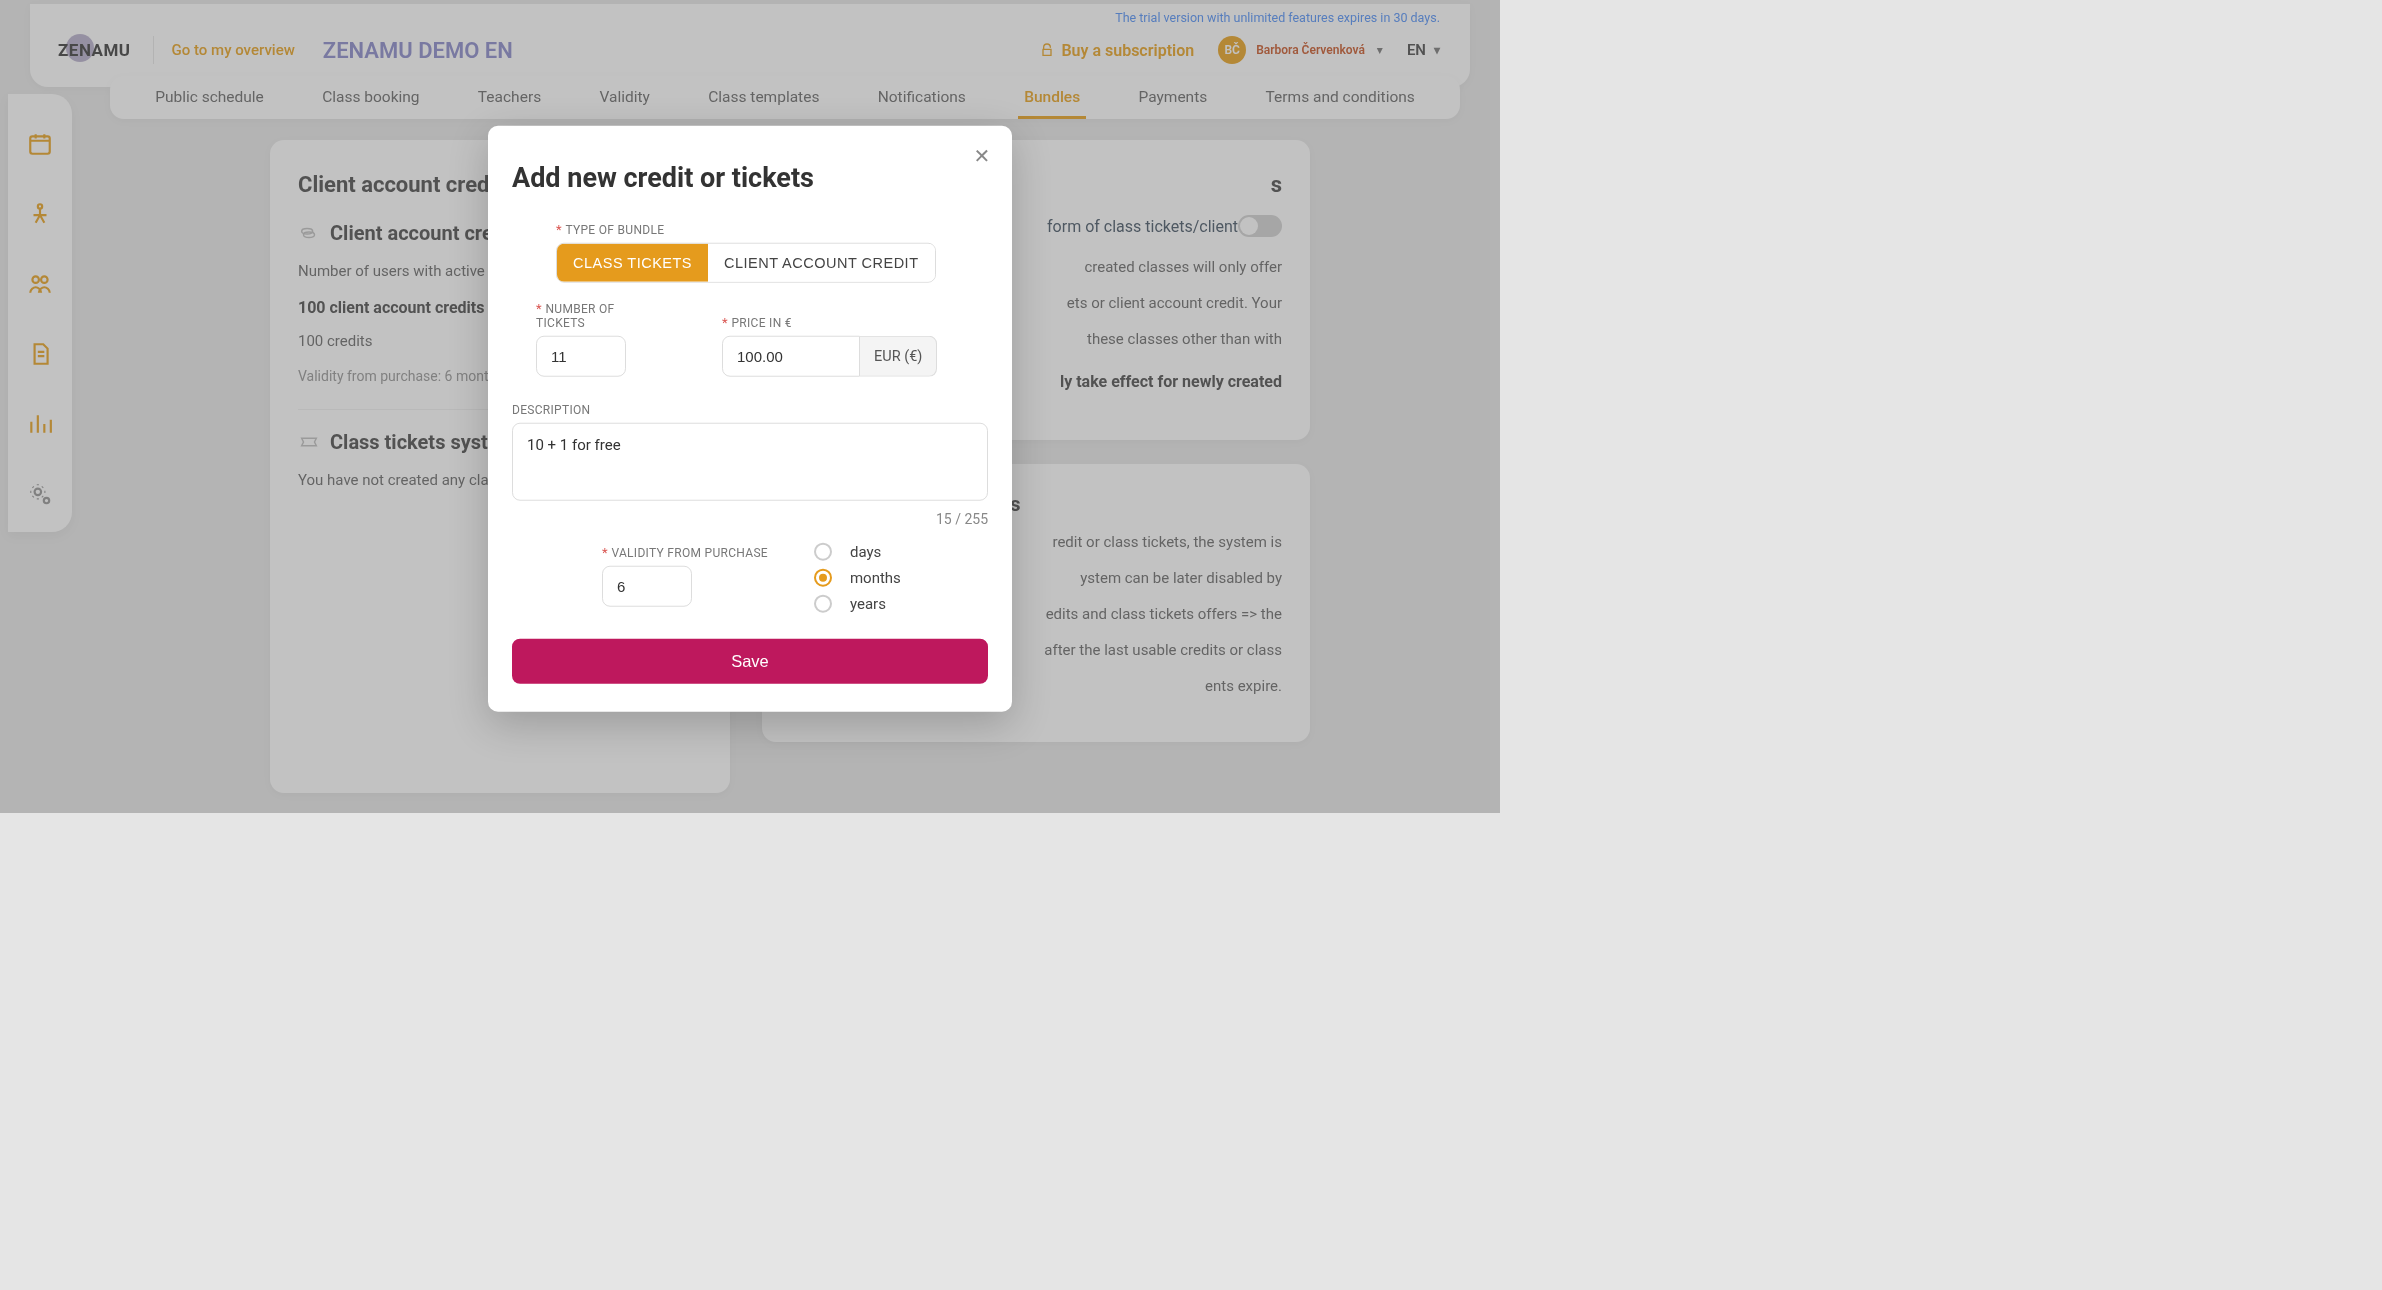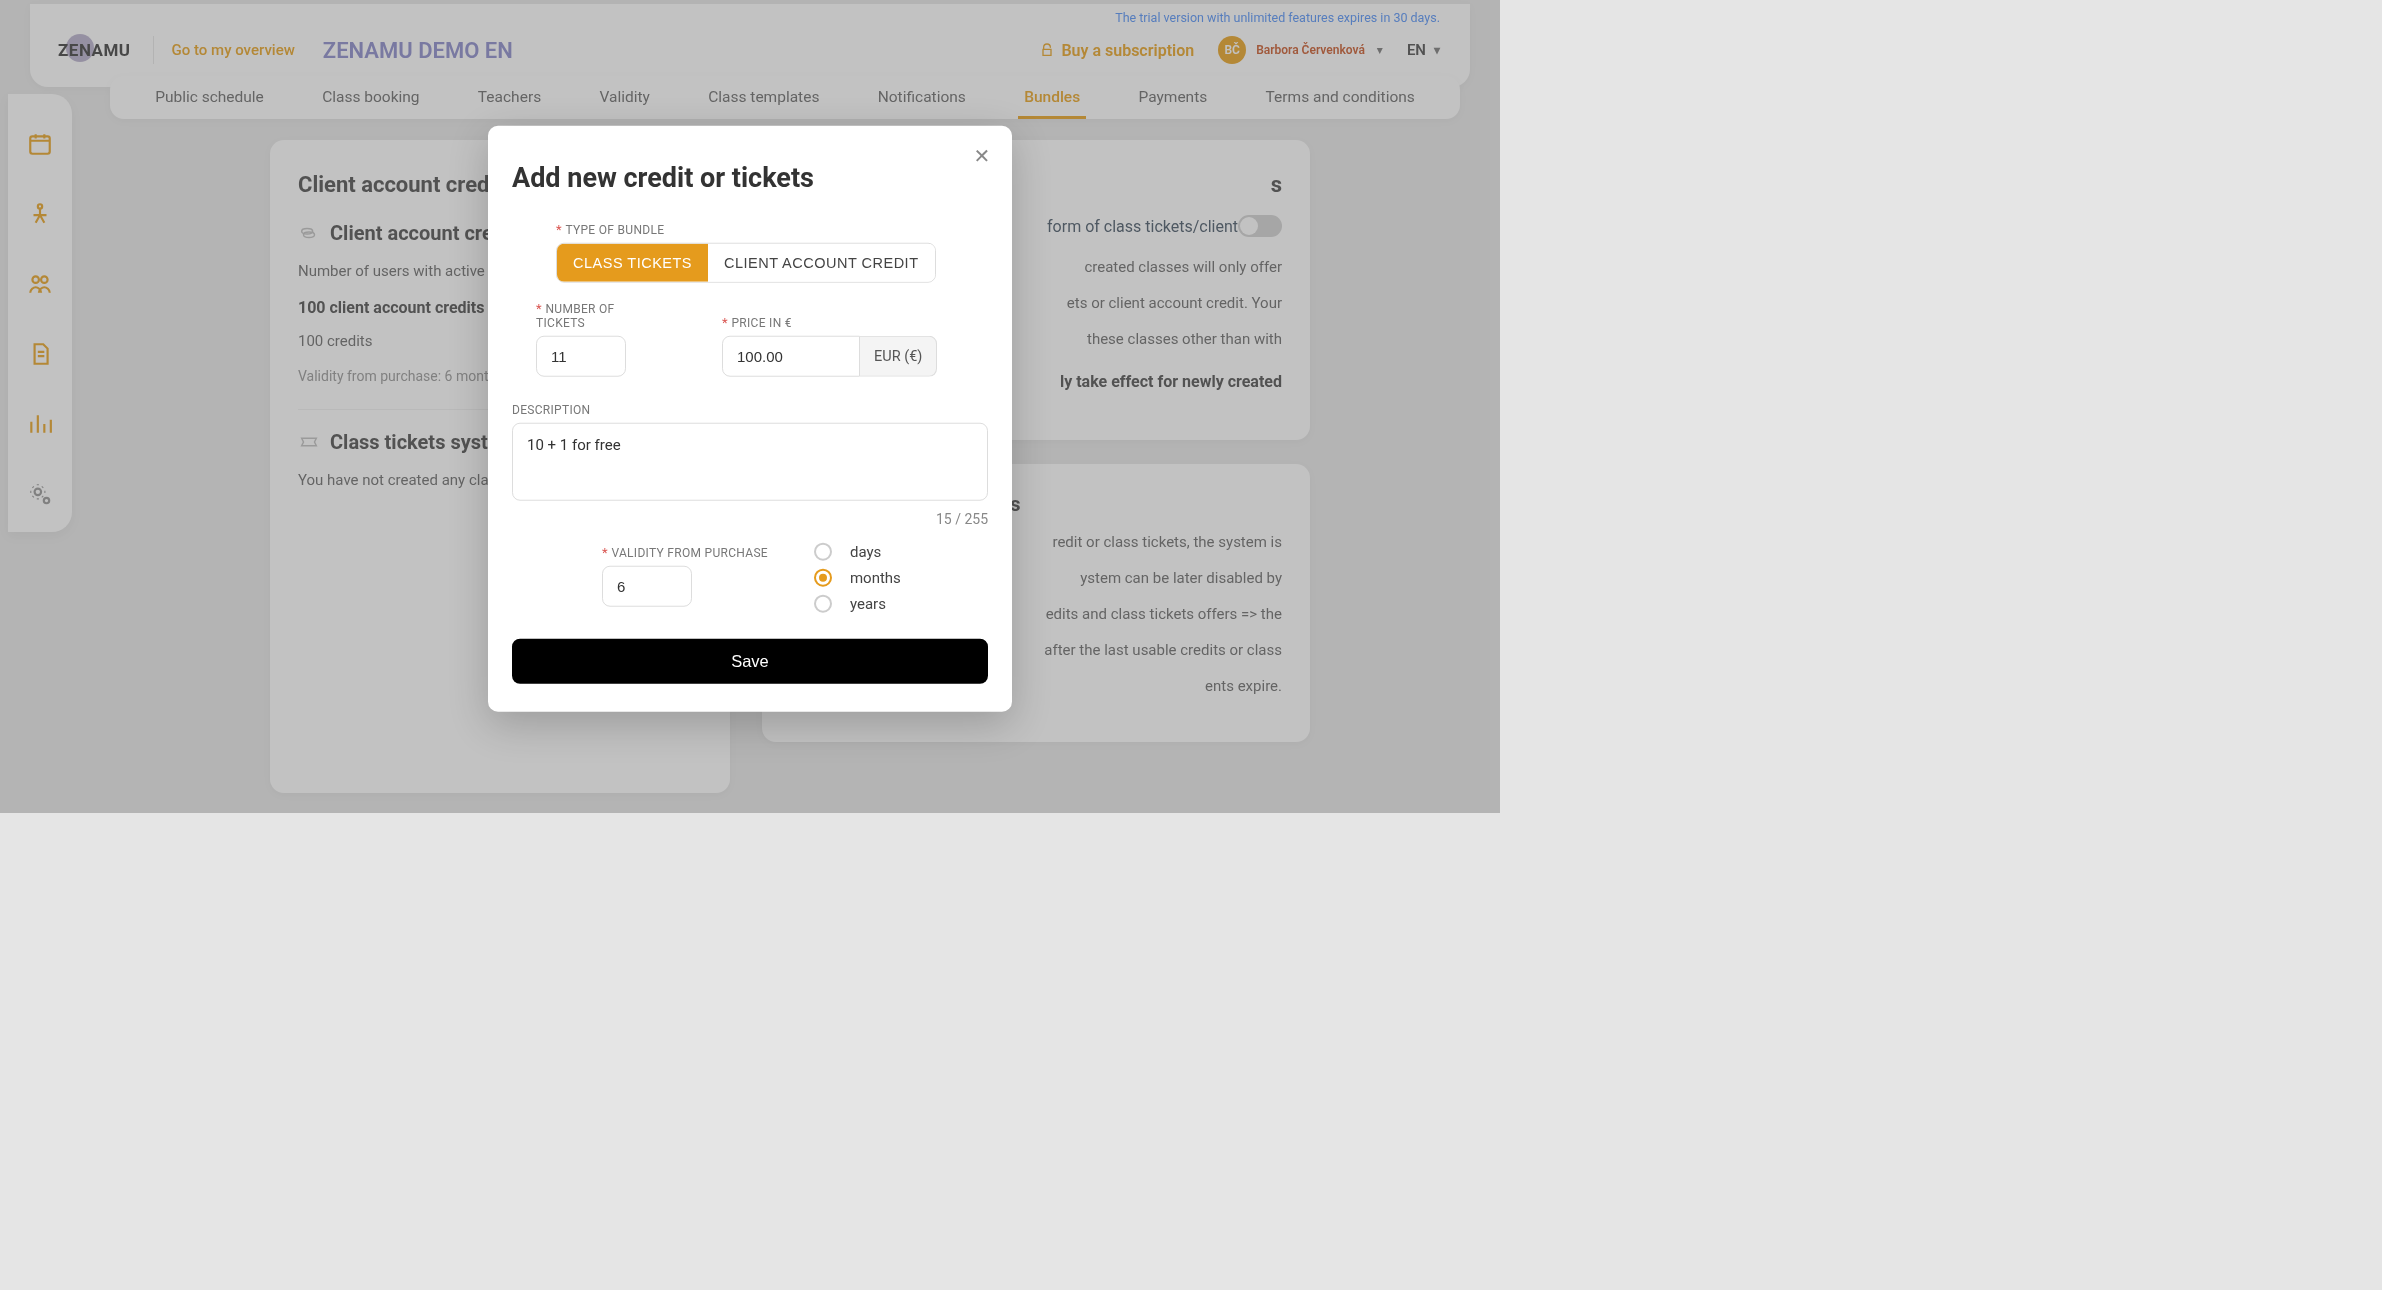--- a/index.html
+++ b/index.html
@@ -184,21 +184,21 @@
 .radio-col { display: flex; flex-direction: column; gap: 8px; margin-top: -2px; }
 .radio-item { display: flex; align-items: center; gap: 18px; font-size: 15px; color: #444; cursor: pointer; }
 .radio-dot {
   width: 18px; height: 18px; border: 2px solid #ccc; border-radius: 50%; position: relative; flex-shrink: 0;
 }
 .radio-item.sel .radio-dot { border-color: #e59b1d; }
 .radio-item.sel .radio-dot::after {
   content: ""; position: absolute; inset: 3px; border-radius: 50%; background: #e59b1d;
 }
 .save-btn {
-  width: 100%; padding: 13px; background: #000000; color: #fff; border: none; border-radius: 8px;
+  width: 100%; padding: 13px; background: #be185d; color: #fff; border: none; border-radius: 8px;
   font-size: 16.5px; font-weight: 500; cursor: pointer; margin-top: 26px;
 }
 hr.sep { border: none; border-top: 1px solid #eee; margin: 22px 0 18px; }
 </style>
 </head>
 <body>
 
 <div class="top-header">
   <div class="trial-line">The trial version with unlimited features expires in 30 days.</div>
   <div class="header-row">

